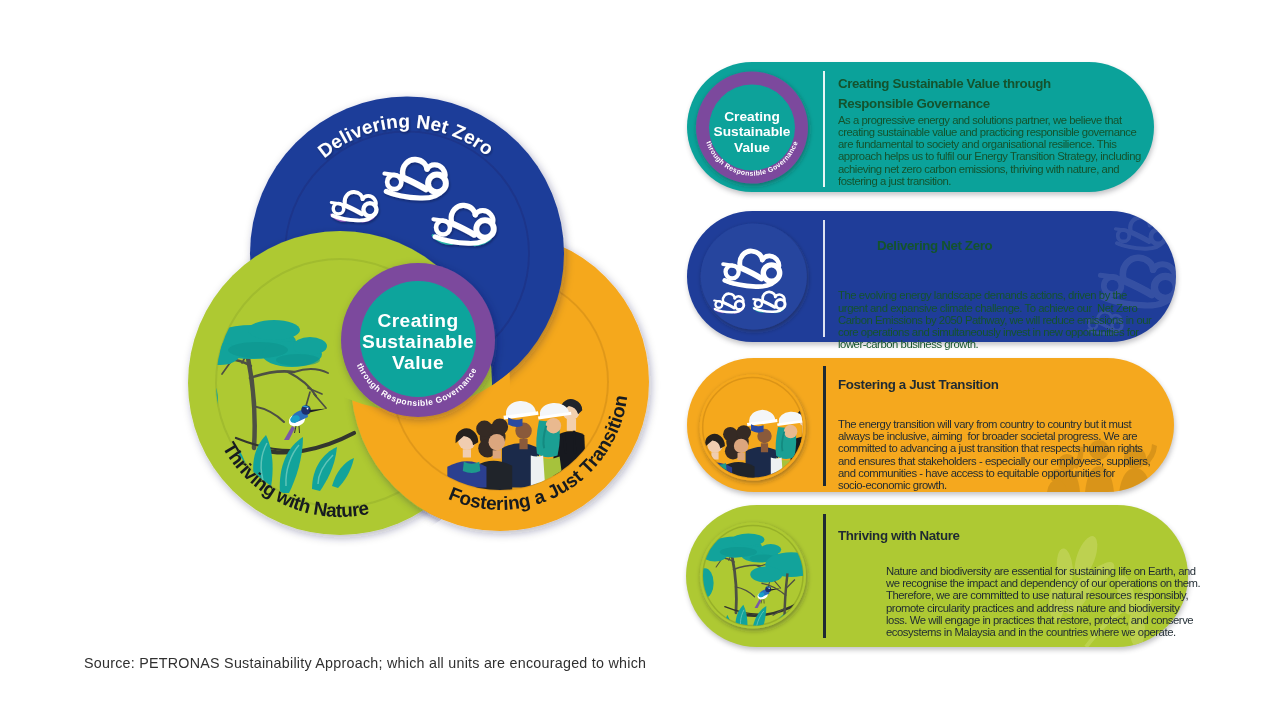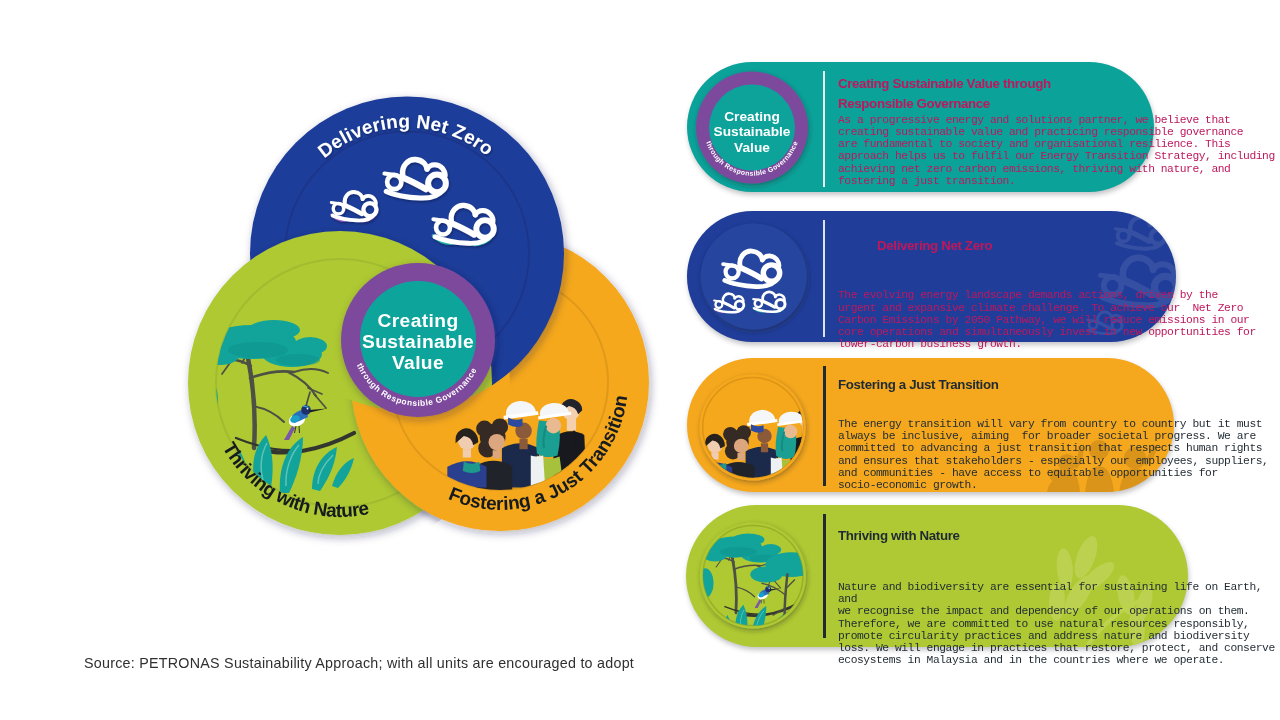--- a/index.html
+++ b/index.html
@@ -2,22 +2,22 @@
 <html><head>
 <meta charset="utf-8">
 <style>
   html,body{margin:0;padding:0;}
   body{width:1280px;height:720px;background:#ffffff;overflow:hidden;position:relative;
        font-family:"Liberation Sans", sans-serif;}
   .abs{position:absolute;}
   .card{position:absolute;overflow:hidden;box-shadow:1px 3px 5px rgba(60,60,70,0.3);}
   .sep{position:absolute;width:2px;}
   .title{position:absolute;left:838px;font-weight:bold;font-size:13.3px;line-height:20px;letter-spacing:-0.35px;}
-  .body{position:absolute;left:838px;font-size:11.3px;line-height:12.2px;letter-spacing:-0.45px;font-family:Liberation Mono, monospace;}
-  .w{color:#be185d;}
+  .body{position:absolute;left:838px;font-size:11.3px;line-height:12.2px;letter-spacing:-0.45px;}
+  .w{color:#14532d;}
   .d{color:#1f2a32;}
 </style>
 </head>
 <body>
 
 <svg class="abs" style="left:0;top:0;" width="1280" height="720" viewBox="0 0 1280 720">
   <defs>
     <mask id="mGreenNotBlue" maskUnits="userSpaceOnUse" x="0" y="0" width="1280" height="720">
       <rect x="0" y="0" width="1280" height="720" fill="black"></rect>
       <circle cx="340" cy="383" r="170" fill="white"></circle>
@@ -355,20 +355,20 @@
 
 <div class="title d" style="top:374.6px;">Fostering a Just Transition</div>
 <div class="body d" style="top:401.9px;margin-top:16px;">The energy transition will vary from country to country but it must<br>
 always be inclusive, aiming&nbsp; for broader societal progress. We are<br>
 committed to advancing a just transition that respects human rights<br>
 and ensures that stakeholders - especially our employees, suppliers,<br>
 and communities - have access to equitable opportunities for<br>
 socio-economic growth.</div>
 
 <div class="title d" style="top:526px;">Thriving with Nature</div>
-<div class="body d" style="top:581px;">Nature and biodiversity are essential for sustaining life on Earth, and<br>
+<div class="body d" style="top:565px;margin-left:48px;">Nature and biodiversity are essential for sustaining life on Earth, and<br>
 we recognise the impact and dependency of our operations on them.<br>
 Therefore, we are committed to use natural resources responsibly,<br>
 promote circularity practices and address nature and biodiversity<br>
 loss. We will engage in practices that restore, protect, and conserve<br>
 ecosystems in Malaysia and in the countries where we operate.</div>
 
-<div class="abs" style="left:84px;top:655px;font-size:14.3px;color:#303030;letter-spacing:0.25px;">Source: PETRONAS Sustainability Approach; with all units are encouraged to adopt</div>
+<div class="abs" style="left:84px;top:655px;font-size:14.3px;color:#303030;letter-spacing:0.25px;">Source: PETRONAS Sustainability Approach; which all units are encouraged to which</div>
 
 </body></html>

